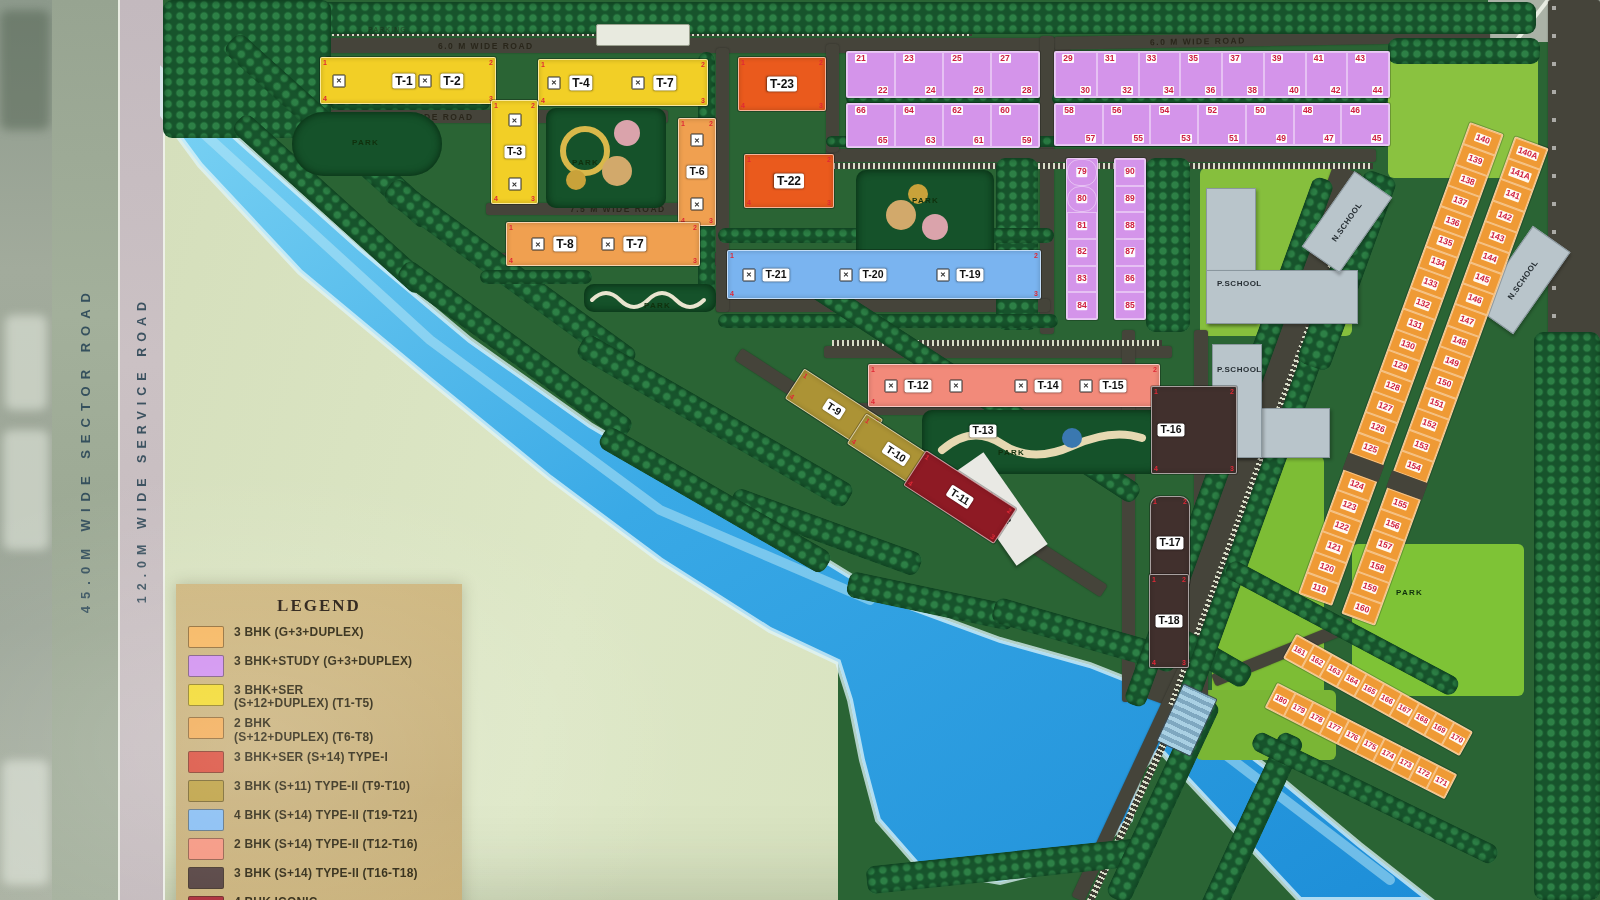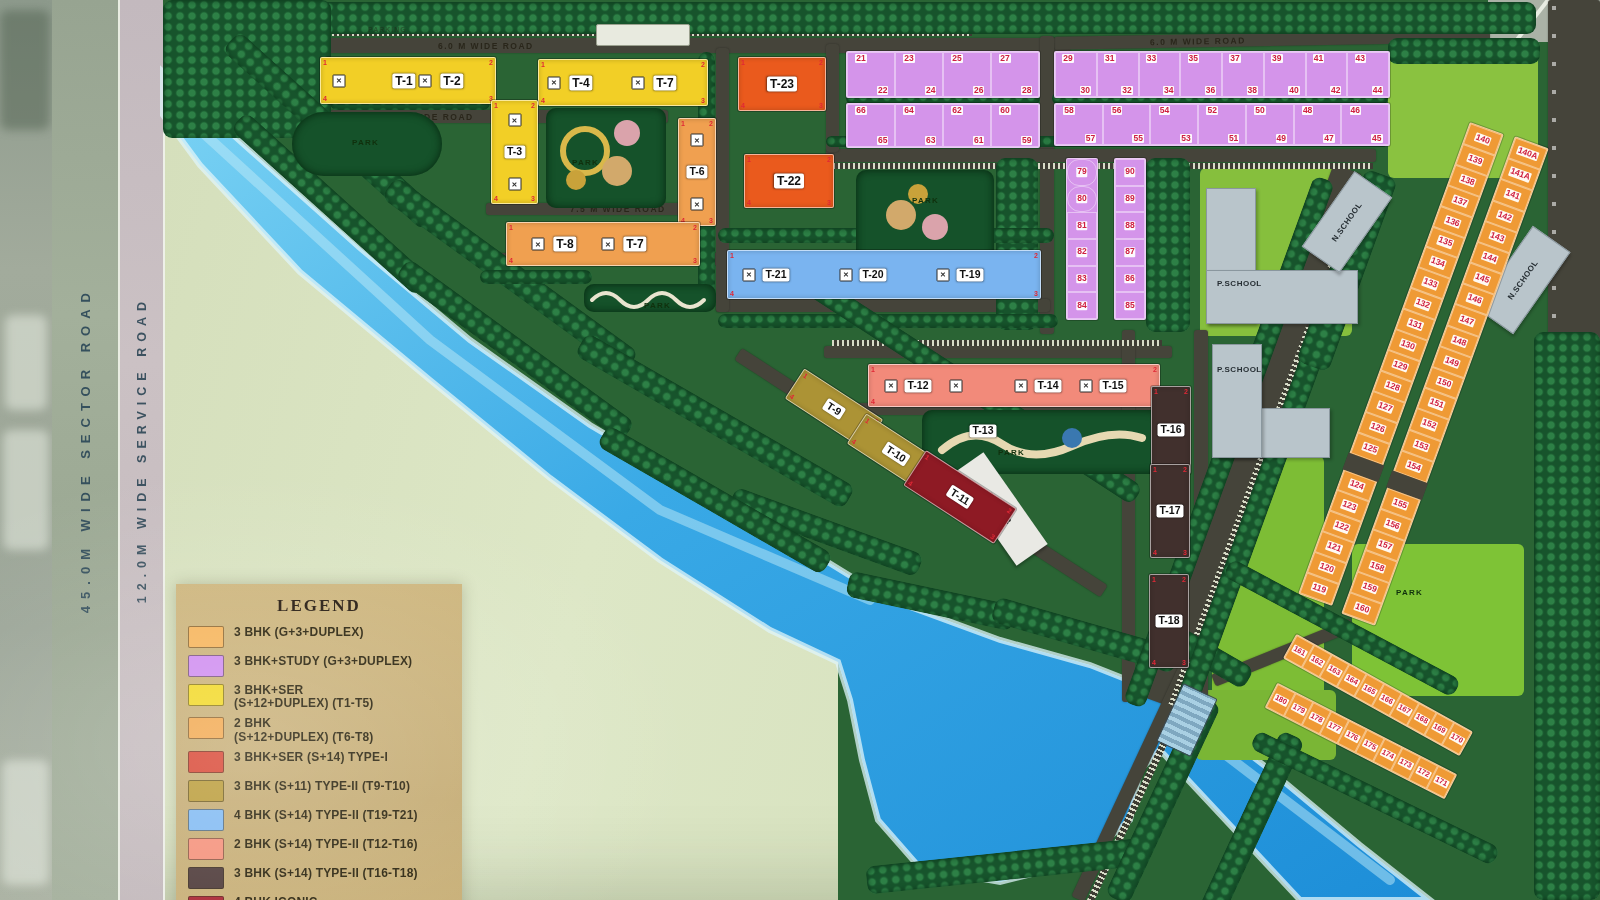--- a/index.html
+++ b/index.html
@@ -690,28 +690,28 @@
         <span class="corner" style="left: 2px; bottom: 1px;">4</span>
         <span class="tlabel small" style="left: 46px; top: 17px;">T-10</span>
       </div>
       <div class="tower c-maroon" style="left: 906px; top: 476px; width: 106px; height: 40px; transform: rotate(33deg);">
         <span class="corner" style="left: 2px; top: 1px;">1</span>
         <span class="corner" style="right: 2px; top: 1px;">2</span>
         <span class="corner" style="right: 2px; bottom: 1px;">3</span>
         <span class="corner" style="left: 2px; bottom: 1px;">4</span>
         <span class="tlabel small" style="left: 53px; top: 20px;">T-11</span>
       </div>
-      <div class="tower c-brown" style="left: 1151px; top: 386px; width: 38px; height: 86px;">
+      <div class="tower c-brown" style="left: 1151px; top: 386px; width: 38px; height: 86px; padding-left: 46px;">
         <span class="corner" style="left: 2px; top: 1px;">1</span>
         <span class="corner" style="right: 2px; top: 1px;">2</span>
         <span class="corner" style="right: 2px; bottom: 1px;">3</span>
         <span class="corner" style="left: 2px; bottom: 1px;">4</span>
         <span class="tlabel small" style="left: 19px; top: 43px;">T-16</span>
       </div>
-      <div class="tower c-brown" style="left: 1150px; top: 464px; width: 38px; height: 92px;">
+      <div class="tower c-brown" style="left: 1150px; top: 496px; width: 38px; height: 92px; border-radius: 10px;">
         <span class="corner" style="left: 2px; top: 1px;">1</span>
         <span class="corner" style="right: 2px; top: 1px;">2</span>
         <span class="corner" style="right: 2px; bottom: 1px;">3</span>
         <span class="corner" style="left: 2px; bottom: 1px;">4</span>
         <span class="tlabel small" style="left: 19px; top: 46px;">T-17</span>
       </div>
       <div class="tower c-brown" style="left: 1149px; top: 574px; width: 38px; height: 92px;">
         <span class="corner" style="left: 2px; top: 1px;">1</span>
         <span class="corner" style="right: 2px; top: 1px;">2</span>
         <span class="corner" style="right: 2px; bottom: 1px;">3</span>

